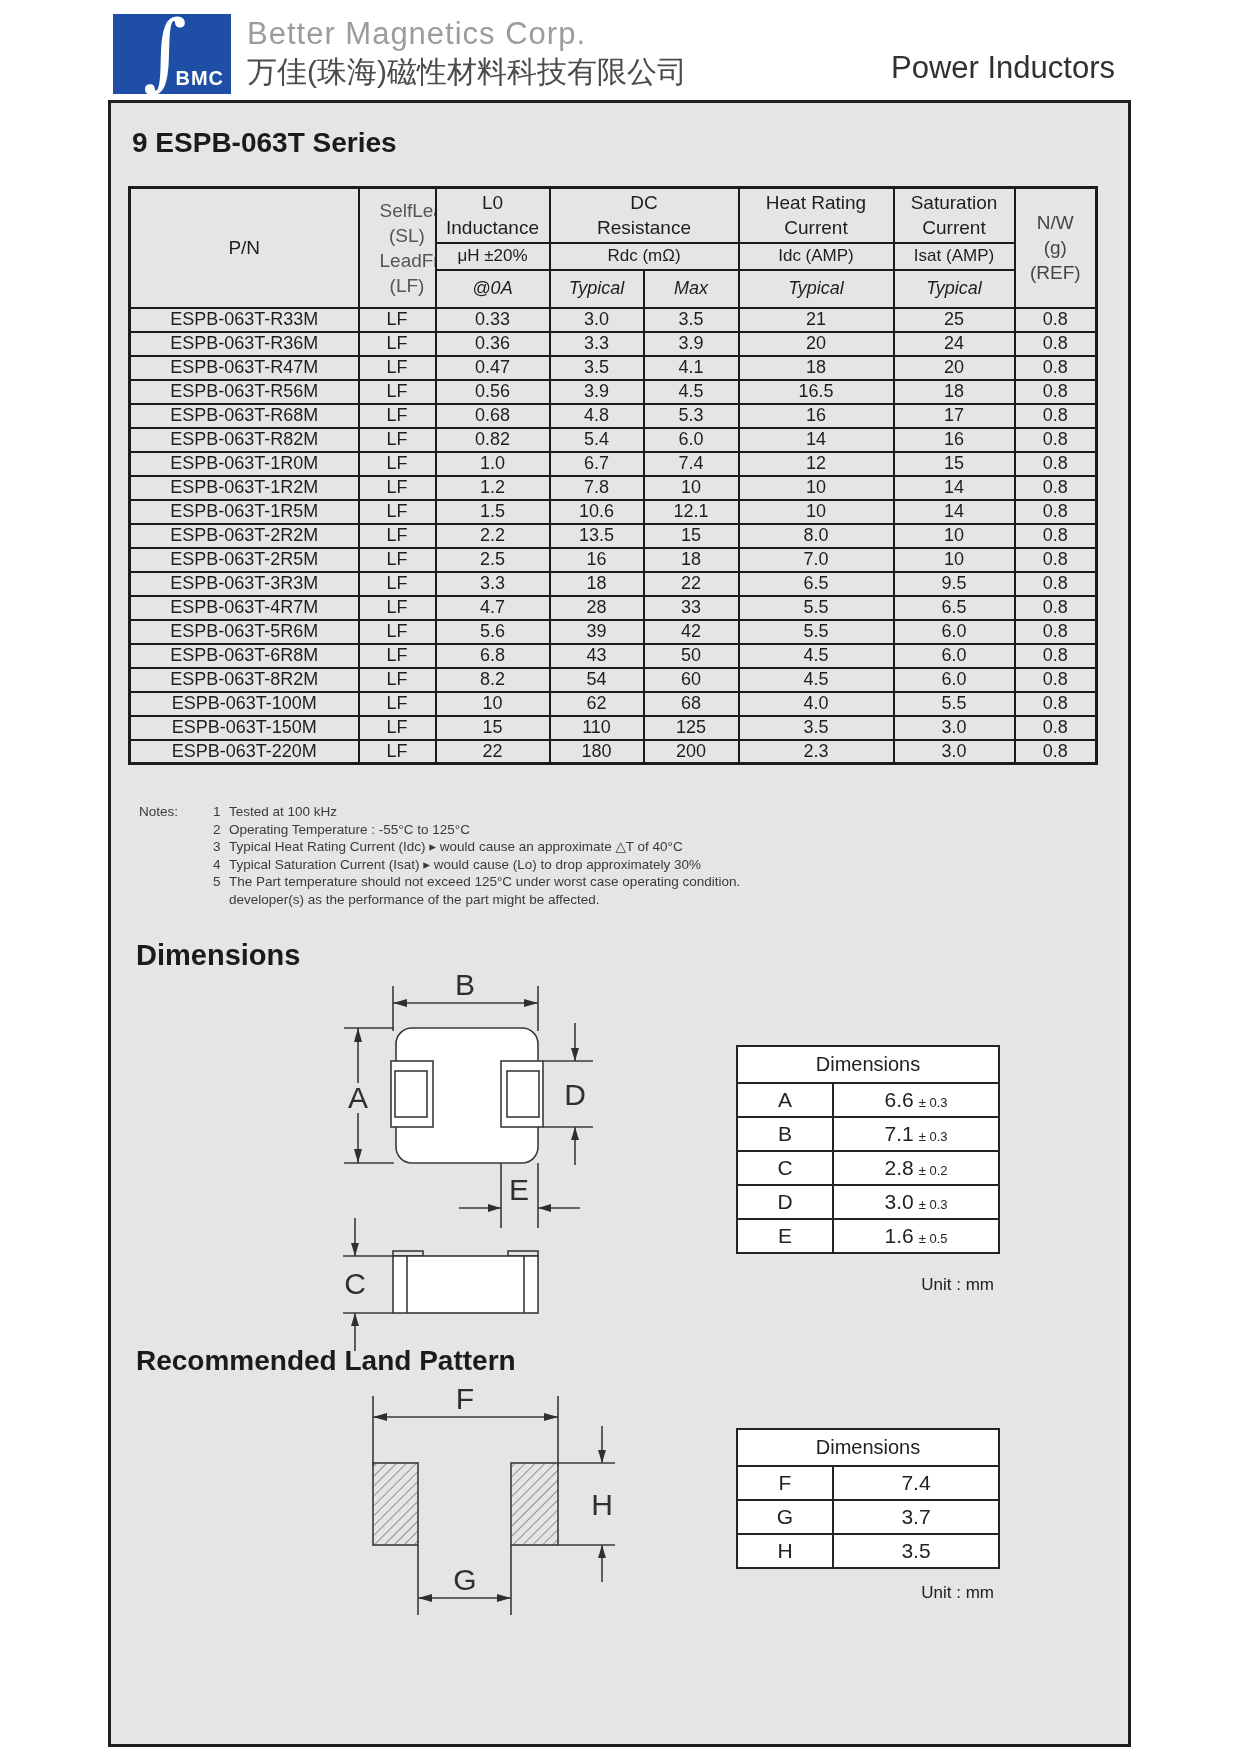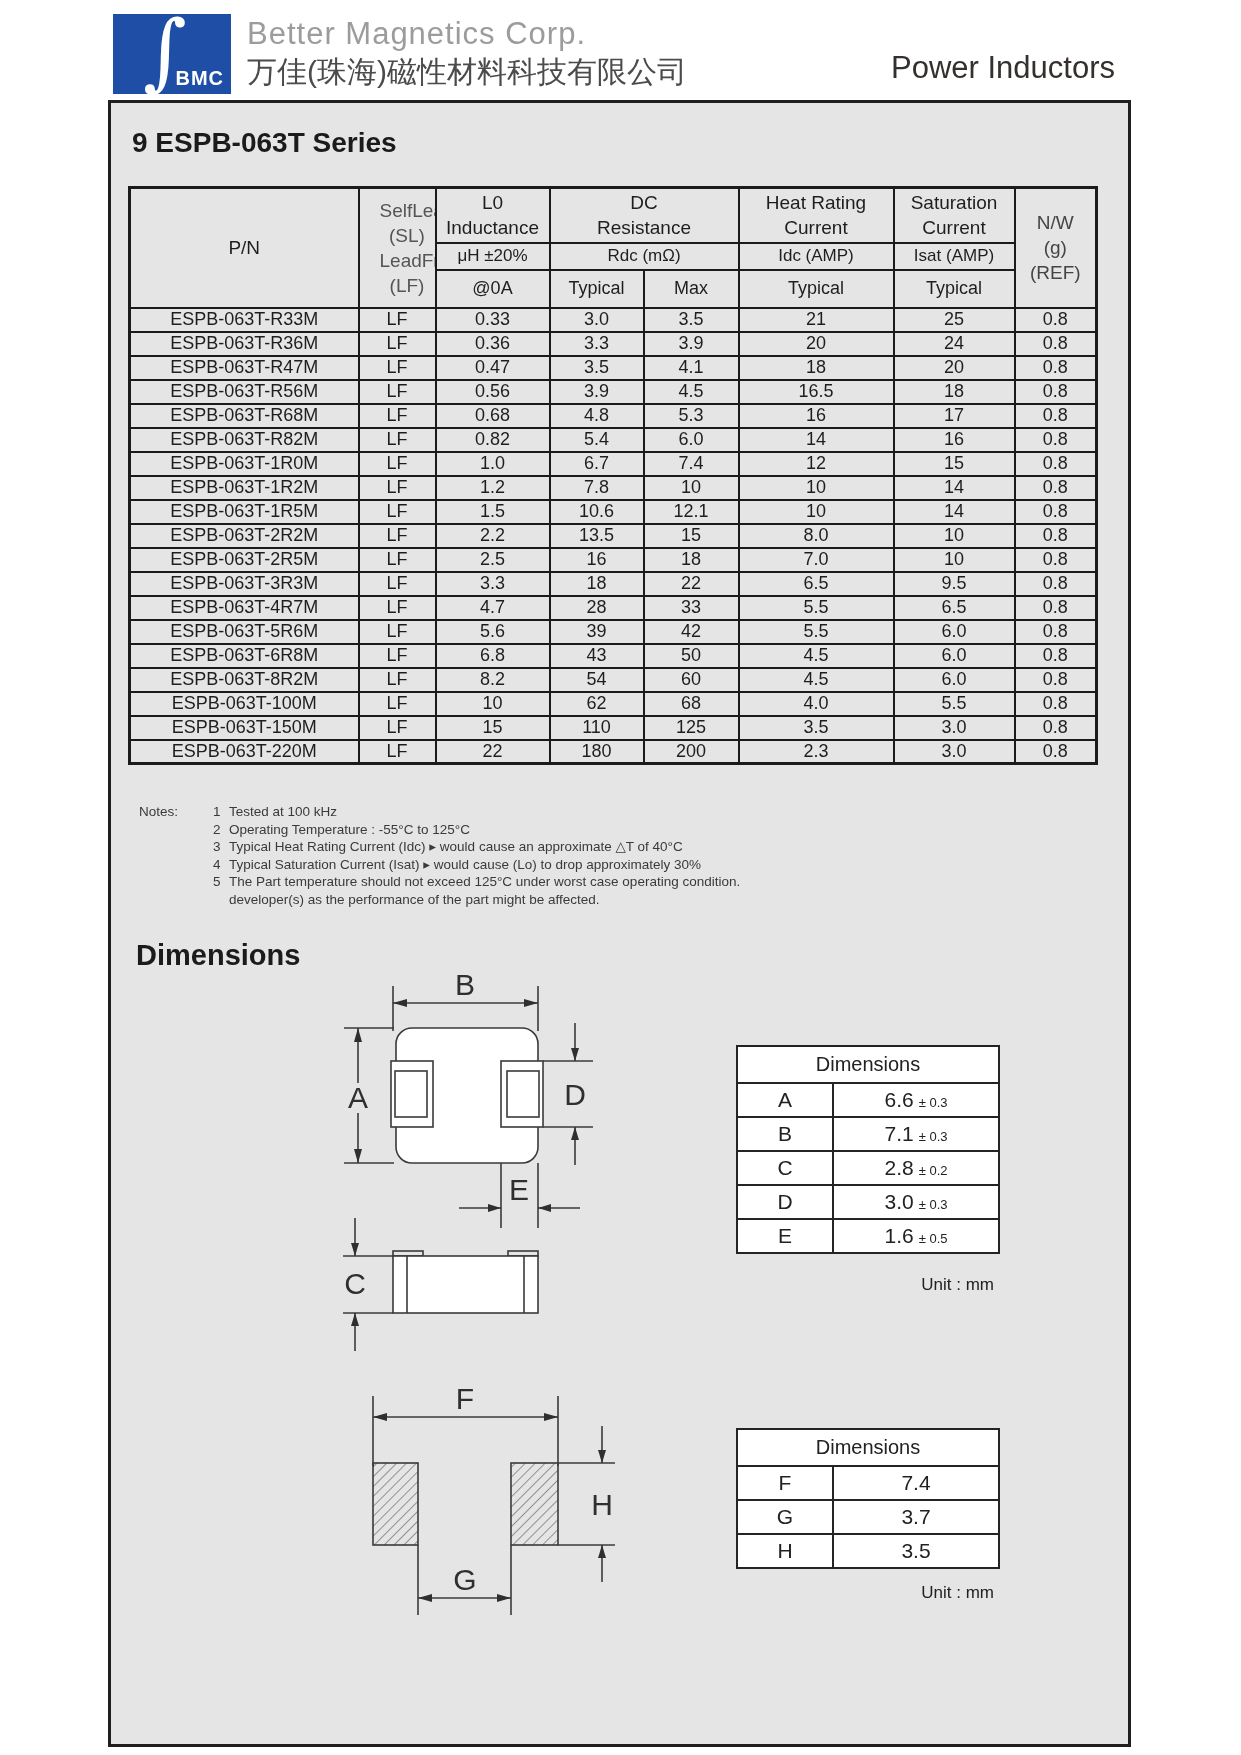--- a/index.html
+++ b/index.html
@@ -17,21 +17,21 @@
 
   
   .content-box { position:absolute; left:108px; top:100px; width:1023px; height:1647px; border:3px solid #1f1f1f; background:#e5e5e5; }
   .series-title { position:absolute; left:21px; top:24px; font-size:28px; font-weight:bold; color:#1b1b1b; }
 
   
   .spec-table { position:absolute; left:17px; top:83px; width:967px; border-collapse:collapse; table-layout:fixed; border:3px solid #1b1b1b; }
   .spec-table th, .spec-table td { border:2px solid #1b1b1b; text-align:center; vertical-align:middle; padding:0; font-weight:normal; color:#1e1e1e; white-space:nowrap; overflow:hidden; }
   .spec-table thead tr.band1 th { height:55px; font-size:19px; line-height:1.32; }
   .spec-table thead tr.band2 th { height:27px; font-size:17px; }
-  .spec-table thead tr.band3 th { height:38px; font-size:18px; }
+  .spec-table thead tr.band3 th { height:38px; font-size:18px;font-style:italic; }
   .spec-table .lead-h { font-size:10px; color:#555; line-height:1.35;padding-left:20px; }
   .spec-table .nw-h { font-size:13px; color:#454545; line-height:1.4; }
   .spec-table tbody td { height:24px; font-size:18px; }
 
   
   .notes { position:absolute; left:28px; top:700px; display:flex; font-size:13.5px; color:#3a3a3a; line-height:17.5px; }
   .notes-label { width:74px; }
   .note-line { display:flex; }
   .note-num { width:16px; flex:none; }
 
@@ -440,20 +440,21 @@
             <td><span>3.0</span><span class="tol">± 0.3</span></td>
           </tr>
           <tr>
             <td class="dlabel">E</td>
             <td><span>1.6</span><span class="tol">± 0.5</span></td>
           </tr>
         </tbody>
     </table>
     <div class="unit unit-1">Unit : mm</div>
 
+    <div class="land-heading">Recommended Land Pattern</div>
 
     <svg class="svg-land" viewBox="0 0 360 240">
       <defs>
         <pattern id="hatch" width="7" height="7" patternUnits="userSpaceOnUse" patternTransform="rotate(45)">
           <line x1="0" y1="0" x2="0" y2="7" stroke="#4a4a4a" stroke-width="1.1"></line>
         </pattern>
       </defs>
       <g stroke="#3a3a3a" stroke-width="1.6" fill="none">
         <line x1="90" y1="8" x2="90" y2="78"></line>
           <line x1="275" y1="8" x2="275" y2="78"></line>

